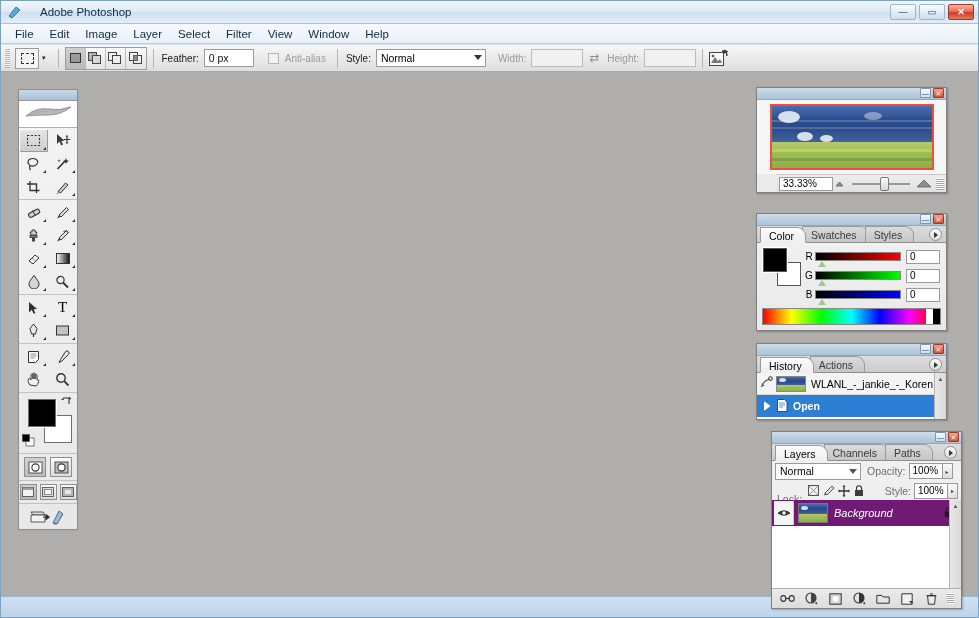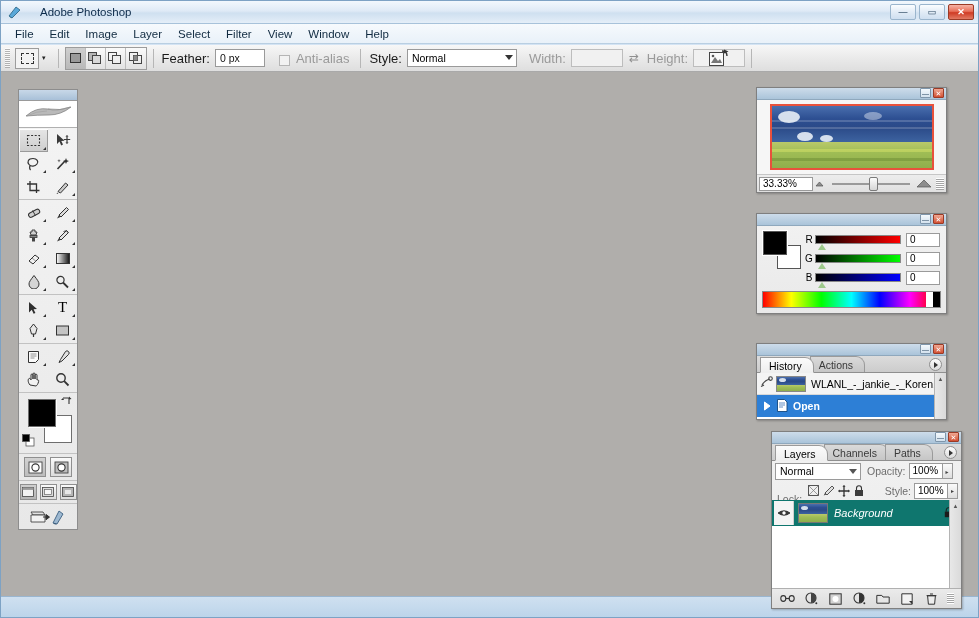--- a/index.html
+++ b/index.html
@@ -66,21 +66,21 @@
   }
   .ob-caret{ font-size:7px; margin:0 6px 0 3px; color:#222; }
   .ob-sep{ width:1px; height:19px; background:#b6b6b6; margin:0 6px; }
   .selgroup{ display:flex; border:1px solid #9c9c9c; background:#ececec; }
   .selbtn{
     width:20px; height:21px; display:flex; align-items:center; justify-content:center;
     border-right:1px solid #bdbdbd; background:linear-gradient(180deg,#fafafa,#e2e2e2);
   }
   .selbtn:last-child{ border-right:none; }
   .selbtn.active{ background:linear-gradient(180deg,#cfcfcf,#b9b9b9); }
-  .ob-label{ font-size:13px; color:#1a1a1a; margin:0 5px 0 2px; }
+  .ob-label{ font-size:10px; color:#1a1a1a; margin:0 5px 0 2px; }
   .ob-label.dim{ color:#9a9a9a; }
   .ob-input{
     height:18px; border:1px solid #9a9a9a; background:#fff;
     font-family:"Liberation Sans",sans-serif; font-size:10.5px;
     padding:0 4px; line-height:16px; color:#111;
   }
   .ob-input.dim{ background:#f1f1f1; border-color:#bdbdbd; }
   .ob-check{
     width:11px;height:11px;border:1px solid #b5b5b5;background:#f2f2f2;margin-right:4px;
   }
@@ -234,21 +234,21 @@
   }
   
   #navigator{ left:755px; top:86px; width:191px; }
   .nav-view{
     height:74px; background:#f6f6f6; display:flex;align-items:center;justify-content:center;
     padding:4px;
   }
   .nav-thumb{ width:164px; height:66px; border:2px solid #e8513c; position:relative; overflow:hidden; }
   .nav-foot{
     height:18px; display:flex; align-items:center; border-top:1px solid #c6c6c6;
-    background:linear-gradient(180deg,#ededed,#e0e0e0); padding:0 2px;
+    background:linear-gradient(180deg,#ededed,#e0e0e0); padding:0 2px;margin-left:20px;
   }
   .nav-zoom{
     width:54px;height:14px;border:1px solid #9a9a9a;background:#fff;
     font-size:10px; line-height:12px; padding-left:3px;
   }
   .zs-track{
     flex:1; height:2px; background:#9a9a9a; margin:0 6px; position:relative;
   }
   .zs-thumb{
     position:absolute; left:48%; top:-6px; width:9px;height:14px;
@@ -315,21 +315,21 @@
   }
   .spin{
     width:10px;height:16px;border:1px solid #9a9a9a;border-left:none;
     background:linear-gradient(180deg,#fafafa,#dedede);
     display:flex;align-items:center;justify-content:center;font-size:6px;color:#444;
   }
   .lay-lock{ display:flex; align-items:center; height:19px; padding:0 3px; }
   .lockicon{ width:15px;height:15px; display:flex;align-items:center;justify-content:center; }
   .lay-list{ background:#fff; height:88px; position:relative; }
   .lay-row{ display:flex; align-items:center; height:26px; padding:0 2px; }
-  .lay-row.sel{ background:#0f766e; }
+  .lay-row.sel{ background:#701a75; }
   .eye-cell{ width:20px; height:24px; border-right:1px solid #cfcfcf; display:flex;align-items:center;justify-content:center; background:#f4f4f4;}
   .lay-thumb{ width:30px;height:20px;border:1px solid #777; margin:0 6px 0 4px; overflow:hidden; position:relative;}
   .lay-name{ font-size:11px; font-style:italic; color:#fff; flex:1; }
   .lay-foot{
     height:20px; display:flex; align-items:center; justify-content:space-around;
     background:linear-gradient(180deg,#ebebeb,#dcdcdc); border-top:1px solid #b0b0b0;
     padding:0 4px;
   }
   .lf-btn{ width:17px;height:15px; display:flex;align-items:center;justify-content:center; }
   
@@ -771,20 +771,28 @@
   <div class="palette" id="colorpal">
     <div class="pal-title">
       <div class="pal-btns">
         <div class="pb">
             <span>—</span>
           </div>
         <div class="pb x">
             <span>✕</span>
           </div>
       </div>
+    </div>
+    <div class="pal-tabs">
+      <div class="ptab active">Color</div>
+      <div class="ptab">Swatches</div>
+      <div class="ptab">Styles</div>
+      <div class="pal-menu">
+          <i></i>
+        </div>
     </div>
     <div class="color-body">
       <div class="cp-swatches">
         <div class="cp-bg"></div>
         <div class="cp-fg"></div>
       </div>
       <div class="sliders">
         <div class="srow">
           <span class="slab">R</span>
           <span class="strack" style="background:linear-gradient(90deg,#000,#ff0000)">

